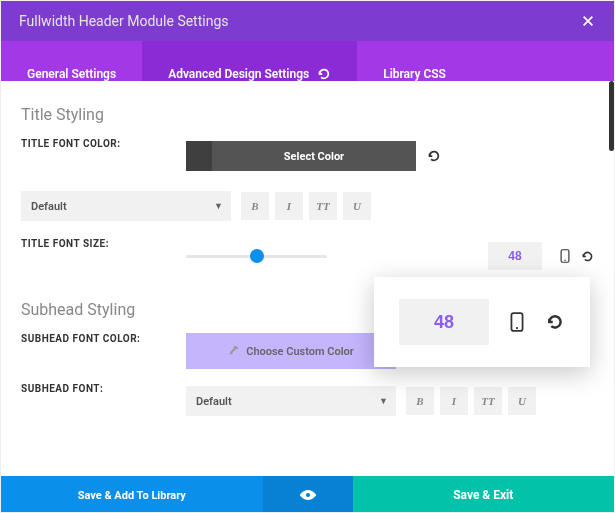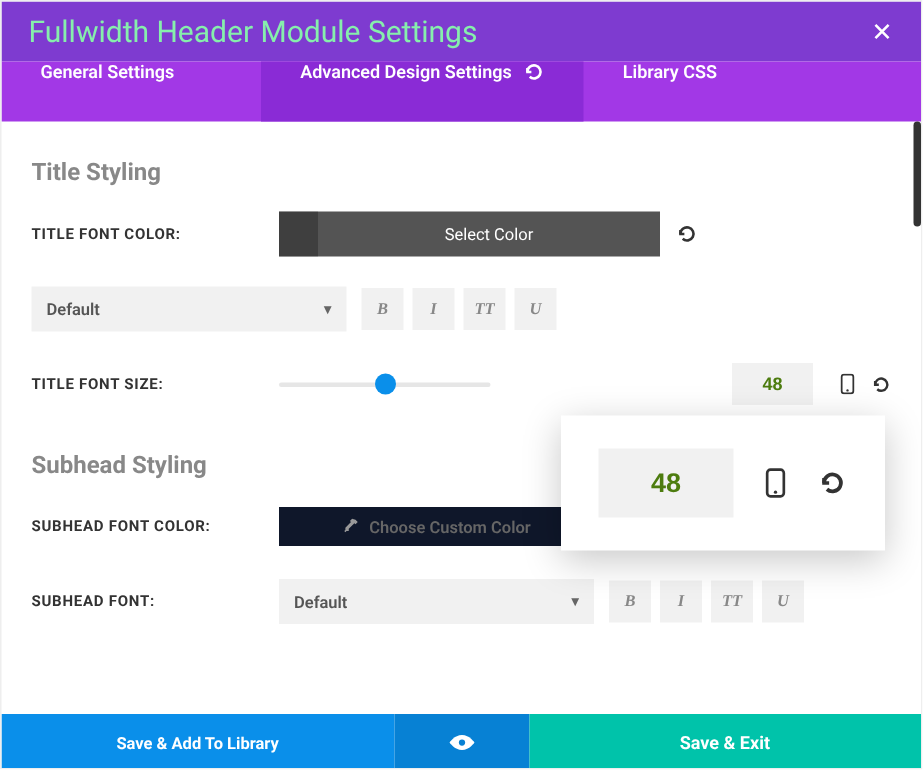--- a/index.html
+++ b/index.html
@@ -1,44 +1,44 @@
 <!DOCTYPE html>
 <html><head>
 <meta charset="utf-8">
 <style>
   * { box-sizing: border-box; margin: 0; padding: 0; }
   body { font-family: -apple-system, BlinkMacSystemFont, "Segoe UI", Roboto, Helvetica, Arial, sans-serif; background: #fff; color: #333; }
   .modal { width: 615px; height: 513px; position: relative; overflow: hidden; border: 1px solid #eee; }
   .header { height: 40px; background: #7e3bd0; display: flex; align-items: center; justify-content: space-between; padding: 0 14px 0 18px; }
-  .header-title { color: #86efac; font-size: 20px; font-weight: 400; }
+  .header-title { color: #e5e5e5; font-size: 14px; font-weight: 400; }
   .close-x { color: #fff; font-size: 18px; cursor: pointer; width: 24px; height: 24px; display: flex; align-items: center; justify-content: center; }
   .tabs { height: 40px; background: #a238e6; display: flex; }
-  .tab { color: #fff; font-size: 12px; font-weight: 600; padding: 0 26px; display: flex; align-items: flex-start; cursor: pointer; gap: 8px; }
-  .tab.active { background: #8a2bd6; margin-left: 32px; }
+  .tab { color: #fff; font-size: 12px; font-weight: 600; padding: 0 26px; display: flex; align-items: flex-end; cursor: pointer; gap: 8px; }
+  .tab.active { background: #8a2bd6; }
   .tab .reset { display: inline-flex; }
   .content { height: 395px; overflow-y: auto; position: relative; padding: 14px 20px 10px 20px; }
-  .section-title { font-size: 16px; color: #888; font-weight: 700; margin: 10px 0 14px 0; }
-  .row { display: flex; align-items: center; min-height: 36px; margin: 14px 0; position: relative; }
+  .section-title { font-size: 16px; color: #888; font-weight: 400; margin: 10px 0 14px 0; }
+  .row { display: flex; min-height: 36px; margin: 14px 0; position: relative; }
   .row-label { width: 165px; font-size: 10px; font-weight: 700; letter-spacing: 0.5px; color: #333; text-transform: uppercase; }
   .controls { flex: 1; display: flex; align-items: center; gap: 10px; }
-  .color-btn { display: flex; align-items: center; width: 254px; height: 30px; background: #545454; color: #fff; font-size: 11px; font-weight: 400; cursor: pointer; position: relative; }
+  .color-btn { display: flex; align-items: center; width: 230px; height: 30px; background: #545454; color: #fff; font-size: 11px; font-weight: 700; cursor: pointer; position: relative; }
   .color-swatch { width: 26px; height: 30px; background: rgba(0,0,0,0.25); }
   .color-btn span { flex: 1; text-align: center; }
   .reset-icon { width: 16px; height: 16px; color: #333; cursor: pointer; display: inline-flex; align-items: center; justify-content: center; }
   .select { width: 210px; height: 30px; background: #f1f1f1; display: flex; align-items: center; padding: 0 10px; font-size: 11px; font-weight: 600; color: #555; cursor: pointer; position: relative; }
   .select .caret { position: absolute; right: 8px; font-size: 9px; color: #666; }
   .font-style-btns { display: flex; gap: 6px; }
   .fs-btn { width: 28px; height: 28px; background: #f1f1f1; display: flex; align-items: center; justify-content: center; font-size: 11px; font-weight: 700; font-style: italic; color: #888; cursor: pointer; font-family: Georgia, serif; }
   .slider-wrap { flex: 1; max-width: 300px; height: 16px; display: flex; align-items: center; position: relative; }
   .slider-track { height: 3px; width: 100%; background: #e6e6e6; border-radius: 2px; position: relative; }
   .slider-thumb { width: 14px; height: 14px; background: #0a8fea; border-radius: 50%; position: absolute; top: 50%; transform: translate(-50%, -50%); cursor: grab; }
-  .num-input { width: 54px; height: 28px; background: #f1f1f1; border: none; text-align: center; font-size: 12px; color: #4d7c0f; font-weight: 600; }
+  .num-input { width: 54px; height: 28px; background: #f1f1f1; border: none; text-align: center; font-size: 12px; color: #8b5cf6; font-weight: 600; }
   .tail-icons { display: flex; gap: 8px; align-items: center; margin-left: 6px; }
   .device-icon, .reset-small { width: 14px; height: 14px; color: #333; cursor: pointer; display: inline-flex; align-items: center; justify-content: center; }
-  .choose-color { width: 210px; height: 26px; background: #0f172a; display: flex; align-items: center; justify-content: center; gap: 6px; font-size: 11px; font-weight: 600; color: #666; cursor: pointer; }
+  .choose-color { width: 210px; height: 36px; background: #c4b5fd; display: flex; align-items: center; justify-content: center; gap: 6px; font-size: 11px; font-weight: 600; color: #666; cursor: pointer; }
   .eyedropper { width: 12px; height: 12px; }
   .scroll-indicator { position: absolute; right: 0; top: 80px; width: 5px; height: 70px; background: #333; border-radius: 3px; }
   .popover { position: absolute; right: 24px; top: 276px; width: 216px; height: 90px; background: #fff; box-shadow: 0 6px 24px rgba(0,0,0,0.22); display: flex; align-items: center; justify-content: center; gap: 18px; z-index: 10; }
   .popover .num-input { width: 90px; height: 46px; font-size: 18px; }
   .popover .device-icon, .popover .reset-small { width: 20px; height: 20px; }
   .footer { height: 38px; display: flex; }
   .btn-save-lib { flex: 1; background: #0a8fea; color: #fff; display: flex; align-items: center; justify-content: center; font-size: 11px; font-weight: 700; cursor: pointer; }
   .btn-preview { width: 90px; background: #0781d4; color: #fff; display: flex; align-items: center; justify-content: center; cursor: pointer; }
   .btn-save-exit { flex: 1; background: #00c3aa; color: #fff; display: flex; align-items: center; justify-content: center; font-size: 12px; font-weight: 700; cursor: pointer; }
   svg { display: block; }

